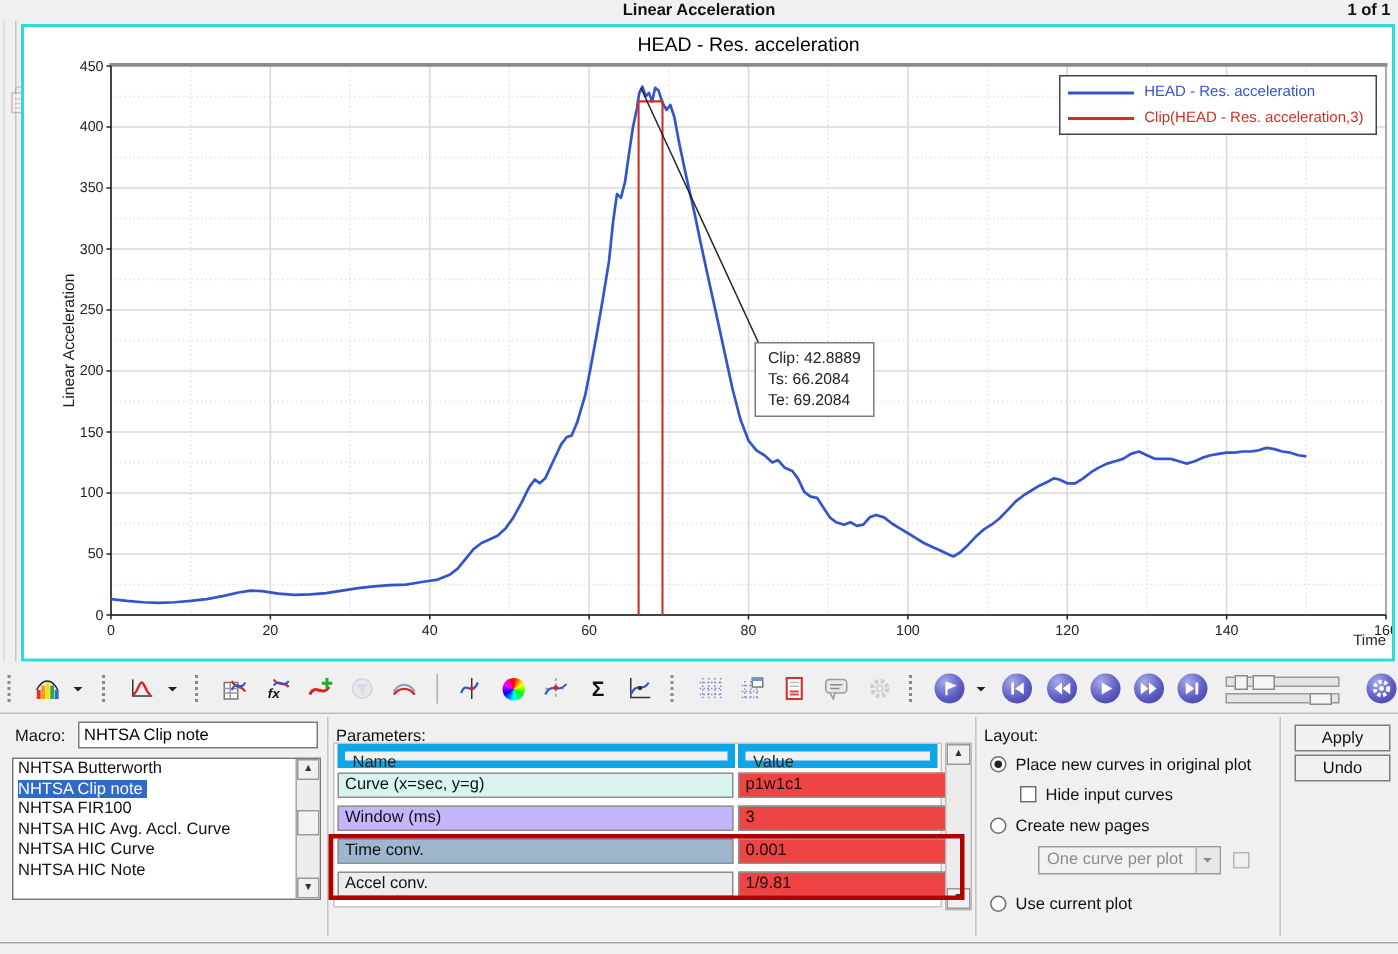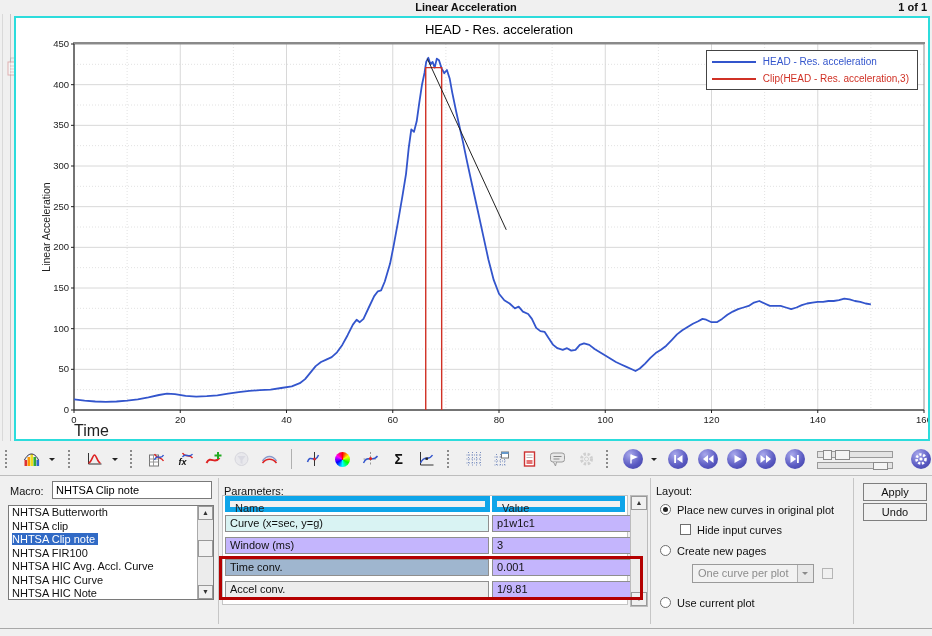--- a/index.html
+++ b/index.html
@@ -13,21 +13,21 @@
   .gutter-line2{position:absolute;left:2px;top:14px;width:1px;height:427px;background:#d9d9d9;}
   .grip-dots{position:absolute;left:20px;top:26px;font-size:14px;font-weight:bold;color:#555;letter-spacing:2px;}
   .ghost-icon{position:absolute;left:6px;top:56px;opacity:.45;}
   
   .page{position:absolute;left:14px;top:16px;width:916px;height:425px;background:#fff;
         border:2px solid #2cdcdc;box-sizing:border-box;}
   .chart-title{position:absolute;left:58px;top:4px;width:850px;text-align:center;font-size:13px;color:#000;}
   #chart{position:absolute;left:0;top:0;}
   .ylabel{position:absolute;left:-49px;top:202px;width:160px;height:14px;text-align:center;
           font-size:10.5px;color:#222;transform:rotate(-90deg);}
-  .xlabel{position:absolute;left:58px;top:404px;width:850px;text-align:left;font-size:16px;color:#222;}
+  .xlabel{position:absolute;left:58px;top:404px;width:850px;text-align:right;font-size:10px;color:#222;}
   .legend{position:absolute;right:10px;top:32px;border:1px solid #444;background:#fff;padding:2px 8px 2px 5px;}
   .legend-row{display:flex;align-items:center;height:17px;font-size:10px;white-space:nowrap;}
   .legend-line{display:inline-block;width:44px;height:0;border-top:2px solid;margin-right:7px;}
   .annotation-box{position:absolute;border:1px solid #7a7a7a;background:#fff;font-size:10.5px;
                   line-height:14px;padding:3px 8px;color:#222;white-space:nowrap;}
   
   .toolbar{position:absolute;left:0;top:444px;width:932px;height:30px;display:flex;align-items:center;padding-left:3px;box-sizing:border-box;justify-content:space-between;}
   .tb-grip{width:3px;height:18px;border-left:2px dotted #8a8a8a;margin:0 4px 0 2px;}
   .tb-btn{width:21px;height:22px;display:flex;align-items:center;justify-content:center;flex:none;}
   .tb-sep{width:1px;height:20px;background:#b0b0b0;margin:0 4px;flex:none;}
@@ -63,21 +63,21 @@
   .macro-buttons{position:absolute;left:8px;top:127px;display:flex;gap:1px;}
   .mbtn{height:21px;font-size:11px;border:1px solid #8a8a8a;background:#f0f0f0;padding:0 7px;
       font-family:"Liberation Sans",sans-serif;color:#111;}
   .mbtn.off{color:#9d9d9d;}
   
   .params-body{position:absolute;left:222px;top:18px;width:406px;height:110px;background:#fff;border:1px solid #c4c4c4;box-sizing:border-box;}
   .phead{position:absolute;top:0;height:16px;background:#f1f1f1;border:5px solid #0ea5e9;box-sizing:border-box;
       font-size:11px;line-height:14px;padding-left:5px;color:#222;}
   .prow-name{position:absolute;left:2px;width:264px;height:17px;border:1px solid #8f8f8f;box-sizing:border-box;
       font-size:11px;line-height:15px;padding-left:4px;white-space:nowrap;overflow:hidden;}
-  .prow-val{position:absolute;left:269px;width:146px;height:17px;border:1px solid #8f8f8f;background:#c4b5fd;
+  .prow-val{position:absolute;left:269px;width:146px;height:17px;border:1px solid #8f8f8f;background:#ef4444;
       box-sizing:border-box;font-size:11px;line-height:15px;padding-left:4px;}
   .red-highlight{position:absolute;left:219px;top:79px;width:424px;height:44px;border:3px solid #b40000;box-sizing:border-box;}
   
   .radio{position:absolute;width:11px;height:11px;border-radius:50%;border:1px solid #6e6e6e;background:#fff;box-sizing:border-box;}
   .radio.sel::after{content:"";position:absolute;left:2px;top:2px;width:5px;height:5px;border-radius:50%;background:#222;}
   .checkbox{position:absolute;width:11px;height:11px;border:1px solid #6e6e6e;background:#fff;box-sizing:border-box;}
   .checkbox.off{border-color:#b5b5b5;background:#f0f0f0;}
   .opt-label{position:absolute;font-size:11px;white-space:nowrap;}
   .dropdown{position:absolute;left:692px;top:87px;width:122px;height:19px;border:1px solid #9a9a9a;background:#f2f2f2;
       box-sizing:border-box;font-size:11px;line-height:17px;padding-left:5px;color:#8c8c8c;white-space:nowrap;overflow:hidden;}
@@ -192,20 +192,25 @@
     <div class="legend" id="chart-legend">
         <div class="legend-row">
           <span class="legend-line" style="border-top-color: rgb(51, 85, 204);"></span>
           <span style="color: rgb(51, 85, 204);">HEAD - Res. acceleration</span>
         </div>
         <div class="legend-row">
           <span class="legend-line" style="border-top-color: rgb(208, 49, 37);"></span>
           <span style="color: rgb(208, 49, 37);">Clip(HEAD - Res. acceleration,3)</span>
         </div>
       </div>
+    <div class="annotation-box" id="chart-annotation" style="left: 487px; top: 210px;">
+        <div>Clip: 42.8889</div>
+        <div>Ts: 66.2084</div>
+        <div>Te: 69.2084</div>
+      </div>
   </div>
 
   <div class="toolbar">
     <div class="tb-grip"></div>
     <div class="tb-btn">
         <svg width="17" height="16" viewBox="0 0 16 16">
       <rect x="1" y="9" width="2.6" height="6" fill="#d33"></rect>
           <rect x="4" y="6" width="2.6" height="9" fill="#f90"></rect>
       <rect x="7" y="3" width="2.6" height="12" fill="#ed2"></rect>
           <rect x="10" y="6" width="2.6" height="9" fill="#3a3"></rect>
@@ -371,21 +376,20 @@
       </div>
   </div>
   <div class="toolbar-underline"></div>
 
   <div class="bottom">
     <div class="panel-label" style="left:10px;top:8px;">Macro:</div>
     <input class="macro-input" value="NHTSA Clip note" style="">
     <div class="macro-list">
       <ul id="macro-list-ul">
           <li><span>NHTSA Butterworth</span></li>
-          <li><span>NHTSA clip</span></li>
           <li><span class="sel">NHTSA Clip note</span></li>
           <li><span>NHTSA FIR100</span></li>
           <li><span>NHTSA HIC Avg. Accl. Curve</span></li>
           <li><span>NHTSA HIC Curve</span></li>
           <li><span>NHTSA HIC Note</span></li>
         </ul>
       <div class="scrollbar" style="right:0;top:0;width:15px;height:100%;">
         <div class="scroll-btn" style="top:0;">▲</div>
         <div class="scroll-thumb" style="top:34px;height:17px;"></div>
         <div class="scroll-btn" style="bottom:0;">▼</div>

